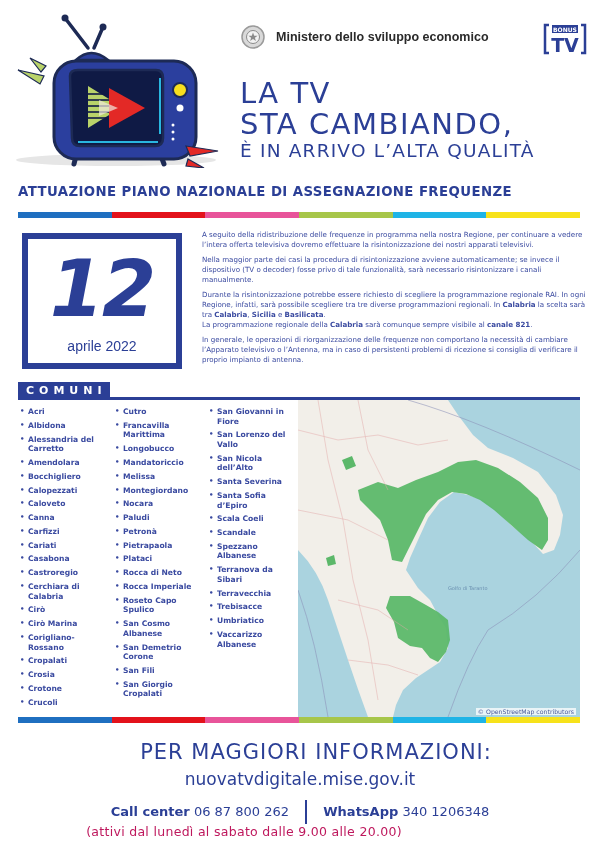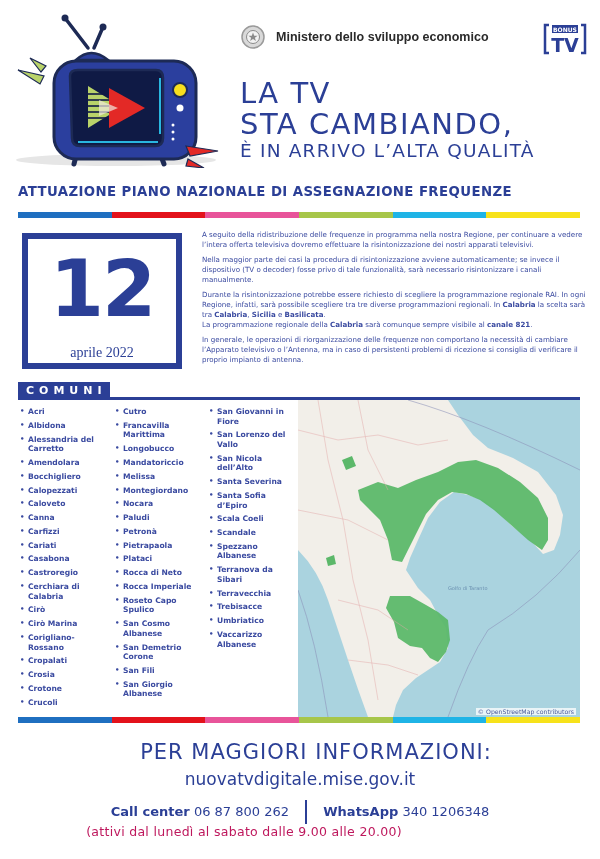--- a/index.html
+++ b/index.html
@@ -25,22 +25,22 @@
 
   .stripe { display:flex; height:6px; }
   .stripe span { flex:1; }
   #stripe-top { left:18px; top:212px; width:562px; }
   #stripe-bottom { left:18px; top:717px; width:562px; }
 
   
   #date-box { left:22px; top:233px; width:160px; height:136px; box-sizing:border-box;
               border:6px solid #2b3f96; text-align:center; }
   #date-box .day { font-family:"DejaVu Sans", sans-serif; font-weight:bold; font-size:78px; line-height:80px;
-                   color:#2b3f96; margin-top:10px; letter-spacing:-2px; }
-  #date-box .month { font-family:Liberation Serif, serif; font-size:14px; color:#2b3f96; margin-top:16px; }
+                   color:#2b3f96; margin-top:10px; letter-spacing:-2px;font-style:italic; }
+  #date-box .month { font-family:Liberation Sans, sans-serif; font-size:14px; color:#2b3f96; margin-top:9px; }
 
   
   #body-text { left:202px; top:230px; width:385px; font-family:"DejaVu Sans", sans-serif; font-size:7.1px;
                line-height:10px; color:#3a4aa0; }
   #body-text p { margin:0 0 5px 0; }
   #body-text b { font-weight:bold; }
 
   
   #comuni-tab { left:18px; top:382px; height:17px; width:92px; background:#2b3f96; color:#ffffff;
                 font-family:"DejaVu Sans", sans-serif; font-weight:bold; font-size:11px; letter-spacing:5px;
@@ -207,21 +207,21 @@
     <li>Paludi</li>
     <li>Petronà</li>
     <li>Pietrapaola</li>
     <li>Plataci</li>
     <li>Rocca di Neto</li>
     <li>Rocca Imperiale</li>
     <li>Roseto Capo Spulico</li>
     <li>San Cosmo Albanese</li>
     <li>San Demetrio Corone</li>
     <li>San Fili</li>
-    <li>San Giorgio Albanese</li>
+    <li>San Giorgio Cropalati</li>
   </ul>
 <ul id="col3" class="col">
     <li>San Giovanni in Fiore</li>
     <li>San Lorenzo del Vallo</li>
     <li>San Nicola dell’Alto</li>
     <li>Santa Severina</li>
     <li>Santa Sofia d’Epiro</li>
     <li>Scala Coeli</li>
     <li>Scandale</li>
     <li>Spezzano Albanese</li>

